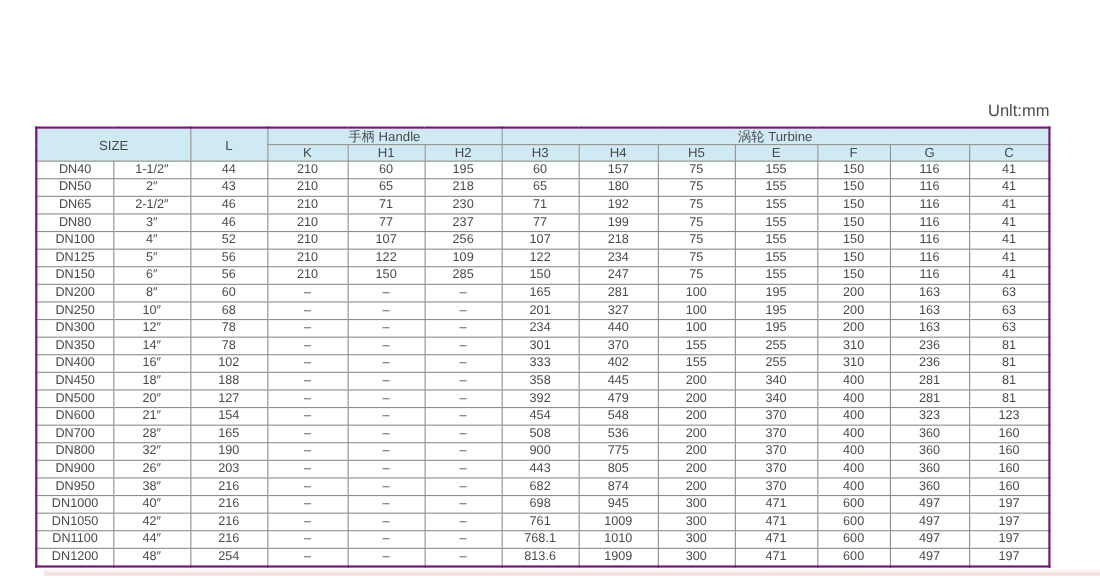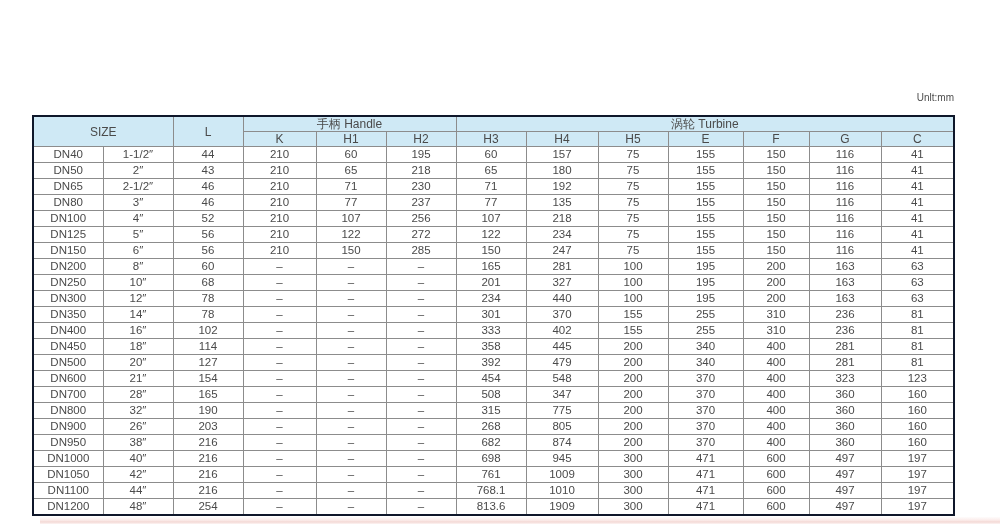--- a/index.html
+++ b/index.html
@@ -11,33 +11,33 @@
     position: relative;
     font-family: "Liberation Sans", sans-serif;
     overflow: hidden;
   }
   .unit-label {
     position: absolute;
     top: 92px;
     left: 32px;
     width: 922px;
     text-align: right;
-    font-size: 10px;
+    font-size: 15px;
     color: #4d4d4d;
   }
   .table-wrap {
     position: absolute;
     top: 115px;
     left: 32px;
   }
   table.spec {
     border-collapse: collapse;
     table-layout: fixed;
     width: 922px;
-    border: 2px solid #0f172a;
+    border: 2px solid #701a75;
   }
   table.spec th,
   table.spec td {
     border: 1px solid #8c8c8c;
     text-align: center;
     vertical-align: middle;
     padding: 0;
     white-space: nowrap;
     overflow: hidden;
     font-size: 11.5px;
@@ -153,21 +153,21 @@
           <td>41</td>
         </tr>
         <tr>
           <td>DN80</td>
           <td>3″</td>
           <td>46</td>
           <td>210</td>
           <td>77</td>
           <td>237</td>
           <td>77</td>
-          <td>135</td>
+          <td>199</td>
           <td>75</td>
           <td>155</td>
           <td>150</td>
           <td>116</td>
           <td>41</td>
         </tr>
         <tr>
           <td>DN100</td>
           <td>4″</td>
           <td>52</td>
@@ -181,21 +181,21 @@
           <td>150</td>
           <td>116</td>
           <td>41</td>
         </tr>
         <tr>
           <td>DN125</td>
           <td>5″</td>
           <td>56</td>
           <td>210</td>
           <td>122</td>
-          <td>272</td>
+          <td>109</td>
           <td>122</td>
           <td>234</td>
           <td>75</td>
           <td>155</td>
           <td>150</td>
           <td>116</td>
           <td>41</td>
         </tr>
         <tr>
           <td>DN150</td>
@@ -283,21 +283,21 @@
           <td>402</td>
           <td>155</td>
           <td>255</td>
           <td>310</td>
           <td>236</td>
           <td>81</td>
         </tr>
         <tr>
           <td>DN450</td>
           <td>18″</td>
-          <td>114</td>
+          <td>188</td>
           <td>–</td>
           <td>–</td>
           <td>–</td>
           <td>358</td>
           <td>445</td>
           <td>200</td>
           <td>340</td>
           <td>400</td>
           <td>281</td>
           <td>81</td>
@@ -333,50 +333,50 @@
           <td>123</td>
         </tr>
         <tr>
           <td>DN700</td>
           <td>28″</td>
           <td>165</td>
           <td>–</td>
           <td>–</td>
           <td>–</td>
           <td>508</td>
-          <td>347</td>
+          <td>536</td>
           <td>200</td>
           <td>370</td>
           <td>400</td>
           <td>360</td>
           <td>160</td>
         </tr>
         <tr>
           <td>DN800</td>
           <td>32″</td>
           <td>190</td>
           <td>–</td>
           <td>–</td>
           <td>–</td>
-          <td>315</td>
+          <td>900</td>
           <td>775</td>
           <td>200</td>
           <td>370</td>
           <td>400</td>
           <td>360</td>
           <td>160</td>
         </tr>
         <tr>
           <td>DN900</td>
           <td>26″</td>
           <td>203</td>
           <td>–</td>
           <td>–</td>
           <td>–</td>
-          <td>268</td>
+          <td>443</td>
           <td>805</td>
           <td>200</td>
           <td>370</td>
           <td>400</td>
           <td>360</td>
           <td>160</td>
         </tr>
         <tr>
           <td>DN950</td>
           <td>38″</td>

